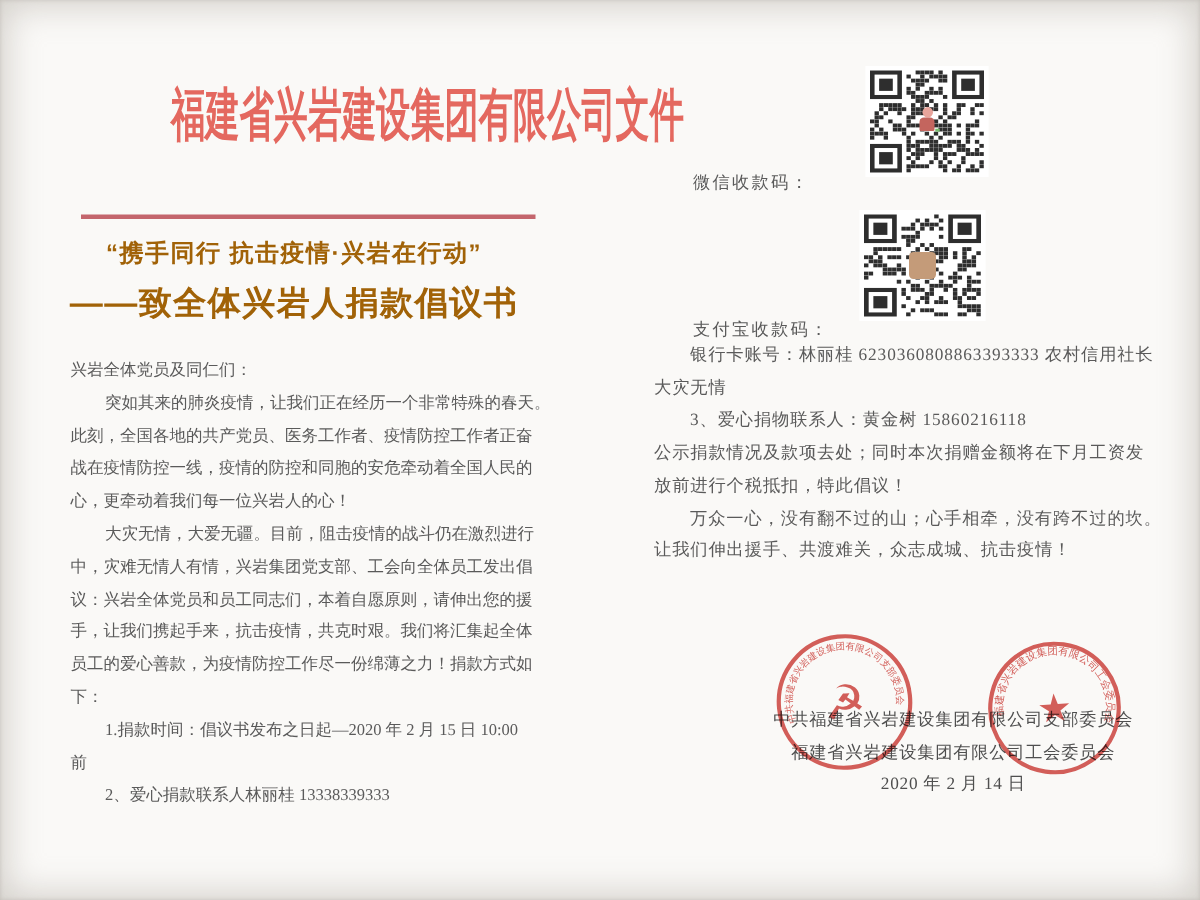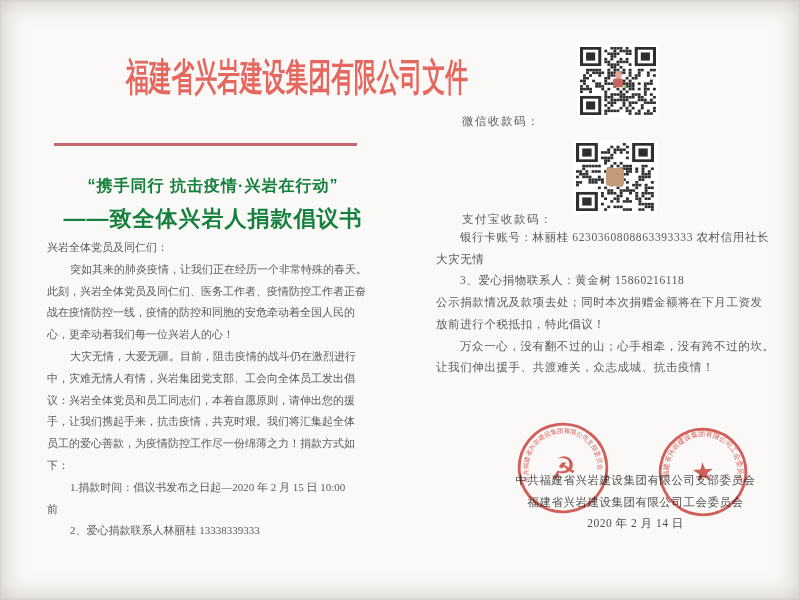--- a/index.html
+++ b/index.html
@@ -5,27 +5,27 @@
   html,body{margin:0;padding:0;}
   body{width:800px;height:600px;overflow:hidden;background:#efede9;}
   .canvas{position:relative;width:800px;height:600px;background:#faf9f7;
           box-shadow:inset 0 0 22px 5px rgba(168,162,152,.45), inset 0 0 3px rgba(140,136,128,.35);
           font-family:"Liberation Serif", serif;}
   .page{position:absolute;top:0;height:600px;}
   .page-left{left:0;width:395px;}
   .page-right{left:395px;width:405px;}
 
   
-  .doc-header{position:absolute;top:54px;left:0;width:392px;text-align:center;margin:0;padding-left:12px;}
+  .doc-header{position:absolute;top:54px;left:0;width:392px;text-align:center;margin:0;}
   .doc-header .squish{display:inline-block;white-space:nowrap;
       font-family:"Liberation Sans", sans-serif;font-weight:bold;font-size:38px;line-height:46px;
       color:#e4685f;transform:scaleX(0.60);transform-origin:50% 50%;}
   .red-line{position:absolute;top:143px;left:54px;width:303px;height:2.5px;background:#c4666d;}
-  .sub{position:absolute;left:0;width:392px;text-align:center;margin:17px;
-       font-family:"Liberation Sans", sans-serif;font-weight:bold;color:#15803d;}
+  .sub{position:absolute;left:0;width:392px;text-align:center;margin:0;
+       font-family:"Liberation Sans", sans-serif;font-weight:bold;color:#a16207;}
   .sub1{top:159px;font-size:16px;letter-spacing:1px;}
   .sub2{top:187px;font-size:22px;letter-spacing:1px;}
 
   .body-block{position:absolute;color:#5a5a5a;}
   .left-body{left:47px;top:237px;width:320px;font-size:11px;line-height:21.8px;}
   .right-body{left:41px;top:227px;width:350px;font-size:11.5px;line-height:21.7px;letter-spacing:0.6px;}
   .bl{white-space:nowrap;}
   .left-body .ind{padding-left:23px;}
   .right-body .ind{padding-left:24px;}
 
@@ -62,21 +62,21 @@
     <h1 class="doc-header">
       <span class="squish">福建省兴岩建设集团有限公司文件</span>
     </h1>
     <div class="red-line"></div>
     <h2 class="sub sub1">“携手同行 抗击疫情·兴岩在行动”</h2>
     <h2 class="sub sub2">——致全体兴岩人捐款倡议书</h2>
 
     <div class="body-block left-body">
       <div class="bl">兴岩全体党员及同仁们：</div>
       <div class="bl ind">突如其来的肺炎疫情，让我们正在经历一个非常特殊的春天。</div>
-      <div class="bl">此刻，兴岩全体党员及同仁们、医务工作者、疫情防控工作者正奋</div>
+      <div class="bl">此刻，全国各地的共产党员、医务工作者、疫情防控工作者正奋</div>
       <div class="bl">战在疫情防控一线，疫情的防控和同胞的安危牵动着全国人民的</div>
       <div class="bl">心，更牵动着我们每一位兴岩人的心！</div>
       <div class="bl ind">大灾无情，大爱无疆。目前，阻击疫情的战斗仍在激烈进行</div>
       <div class="bl">中，灾难无情人有情，兴岩集团党支部、工会向全体员工发出倡</div>
       <div class="bl">议：兴岩全体党员和员工同志们，本着自愿原则，请伸出您的援</div>
       <div class="bl">手，让我们携起手来，抗击疫情，共克时艰。我们将汇集起全体</div>
       <div class="bl">员工的爱心善款，为疫情防控工作尽一份绵薄之力！捐款方式如</div>
       <div class="bl">下：</div>
       <div class="bl ind">1.捐款时间：倡议书发布之日起—2020 年 2 月 15 日 10:00</div>
       <div class="bl">前</div>

